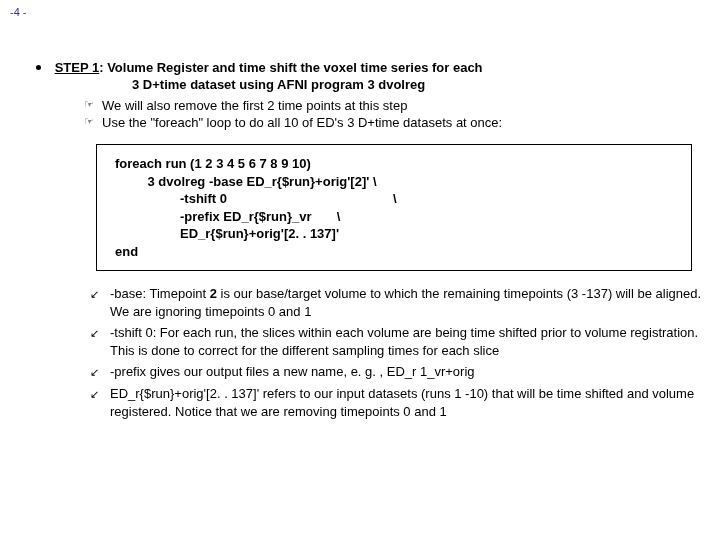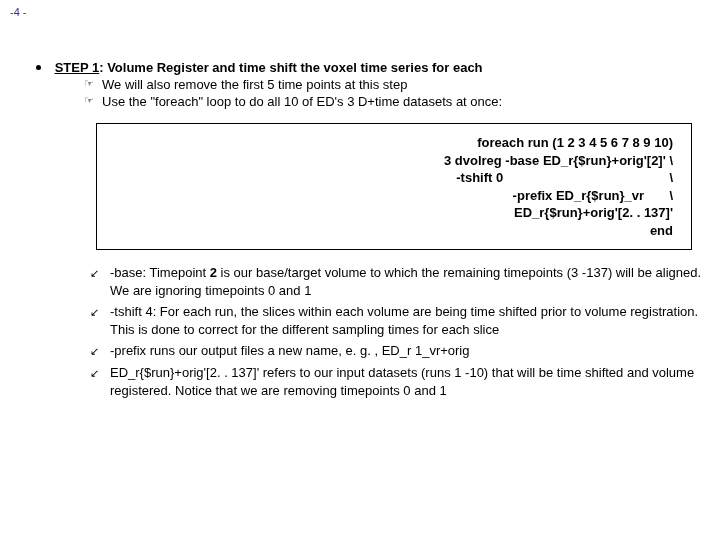--- a/index.html
+++ b/index.html
@@ -62,21 +62,20 @@
   .code-box {
     border: 1.5px solid #000;
     margin: 14px 10px 14px 60px;
     padding: 10px 18px 10px 18px;
     font-family: Arial, Helvetica, sans-serif;
     font-weight: bold;
     font-size: 13px;
     line-height: 1.35;
     white-space: pre;
     position: relative;
-    text-align: right;
   }
   .arrow-list {
     margin-left: 54px;
   }
   .arrow-item {
     display: flex;
     margin-bottom: 4px;
     line-height: 1.35;
   }
   .arrow-item .symb {
@@ -92,25 +91,28 @@
 <body>
 
 <div class="page-number">-4 -</div>
 
 <div class="content">
 
   <div class="step-line">
     <span class="dot-bullet"></span>
     <span class="underline">STEP 1</span><span>: Volume Register and time shift the voxel time series for each</span>
   </div>
+  <div class="step-cont">
+    <span>3 D+time dataset using AFNI program </span><span class="underline">3 dvolreg</span>
+  </div>
 
   <div class="sub-list">
     <div class="sub-item">
       <span class="symb">☞</span>
-      <span>We will also remove the first 5 time points at this step</span>
+      <span>We will also remove the first 2 time points at this step</span>
     </div>
     <div class="sub-item">
       <span class="symb">☞</span>
       <span>Use the "foreach" loop to do all 10 of ED's 3 D+time datasets at once:</span>
     </div>
   </div>
 
   <div class="code-box"><span>foreach run (1 2 3 4 5 6 7 8 9 10)</span>
 <span>         3 dvolreg -base ED_r{$run}+orig'[2]' \</span>
 <span>                  -tshift 0                                              \</span>
@@ -118,25 +120,25 @@
 <span>                  ED_r{$run}+orig'[2. . 137]'</span>
 <span>end</span></div>
 
   <div class="arrow-list">
     <div class="arrow-item">
       <span class="symb">↙</span>
       <span><span class="u">-base</span><span>: Timepoint </span><b>2</b><span> is our base/target volume to which the remaining timepoints (3 -137) will be aligned.  We are ignoring timepoints 0 and 1</span></span>
     </div>
     <div class="arrow-item">
       <span class="symb">↙</span>
-      <span><span class="u">-tshift 4</span><span>: For each run, the slices within each volume are being time shifted prior to volume registration.  This is done to correct for the different sampling times for each slice</span></span>
+      <span><span class="u">-tshift 0</span><span>: For each run, the slices within each volume are being time shifted prior to volume registration.  This is done to correct for the different sampling times for each slice</span></span>
     </div>
     <div class="arrow-item">
       <span class="symb">↙</span>
-      <span><span class="u">-prefix</span><span> runs our output files a new name, e. g. , ED_r 1_vr+orig</span></span>
+      <span><span class="u">-prefix</span><span> gives our output files a new name, e. g. , ED_r 1_vr+orig</span></span>
     </div>
     <div class="arrow-item">
       <span class="symb">↙</span>
       <span>ED_r{$run}+orig'[2. . 137]' refers to our input datasets (runs 1 -10) that will be time shifted and volume registered.  Notice that we are removing timepoints 0 and 1</span>
     </div>
   </div>
 
 </div>
 
 </body></html>

